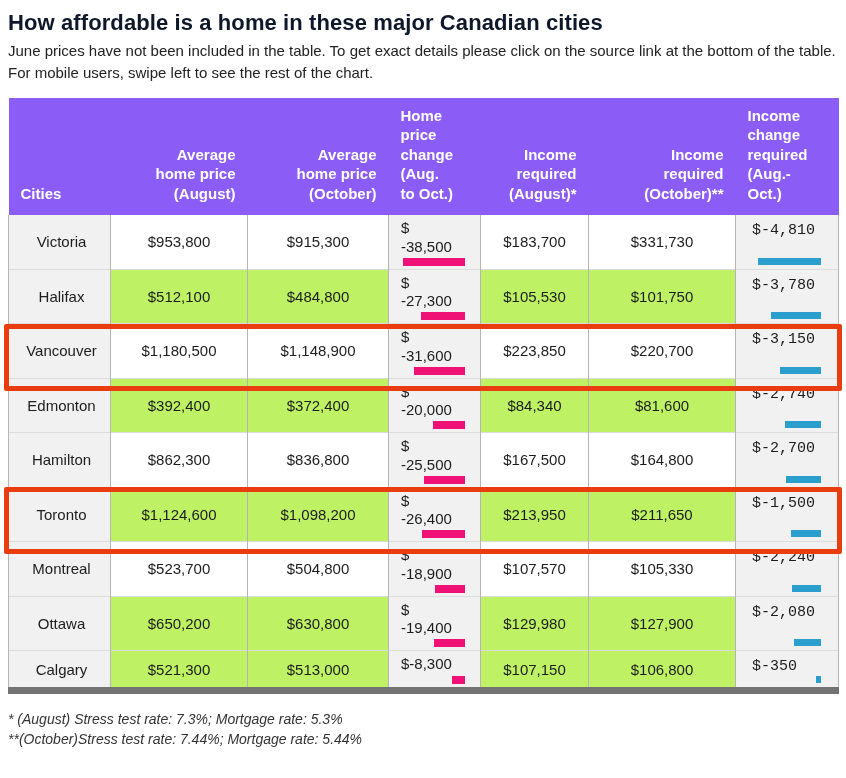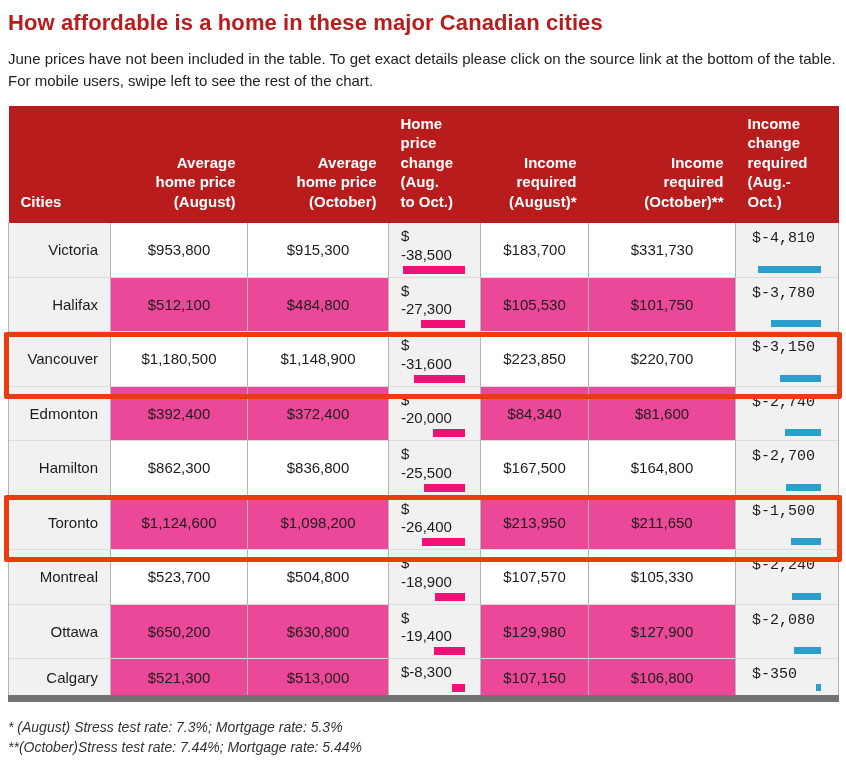--- a/index.html
+++ b/index.html
@@ -8,44 +8,44 @@
     width: 846px;
     height: 778px;
     font-family: "Liberation Sans", sans-serif;
     color: #1a1a1a;
     padding: 8px;
     overflow: hidden;
   }
   .title {
     font-size: 22px;
     font-weight: bold;
-    color: #b91c1c;
+    color: #0f172a;
     letter-spacing: 0.1px;
     margin-top: 2px;
   }
   .description {
-    margin-top: 12px;
+    margin-top: 4px;
     font-size: 15px;
     line-height: 1.45;
     color: #222;
     max-width: 832px;
   }
   .table-wrapper {
     position: relative;
     margin-top: 14px;
     width: 830px;
   }
   table {
     border-collapse: collapse;
     table-layout: fixed;
     width: 830px;
     font-size: 15px;
   }
   thead th {
-    background: #b91c1c;
+    background: #8b5cf6;
     color: #fff;
     font-weight: bold;
     vertical-align: bottom;
     height: 101px;
     padding: 8px 12px 12px 12px;
     white-space: pre-line;
     line-height: 1.3;
     text-align: right;
   }
   thead th.col-cities, thead th.col-pricechange, thead th.col-incomechange {
@@ -57,26 +57,26 @@
     vertical-align: middle;
     text-align: center;
     padding: 4px 12px;
     height: 48px;
     background: #ffffff;
     color: #1c1c1c;
   }
   tbody tr:first-child td { border-top: none; }
   tbody td:last-child { border-right: 1px solid #b5b5b5; }
   tbody tr:last-child td { border-bottom: 7px solid #737373; }
-  tbody tr.even td { background: #ec4899; }
+  tbody tr.even td { background: #bef264; }
   tbody td.cell-city,
   tbody td.cell-pricechange,
   tbody td.cell-incomechange { background: #f1f1f1 !important; }
   tbody td.cell-city {
-    text-align: right;
+    text-align: center;
     padding-left: 16px;
   }
   tbody td.cell-pricechange {
     position: relative;
     text-align: left;
     vertical-align: top;
     padding: 4px 10px 12px 12px;
     white-space: pre-line;
     line-height: 1.25;
   }

